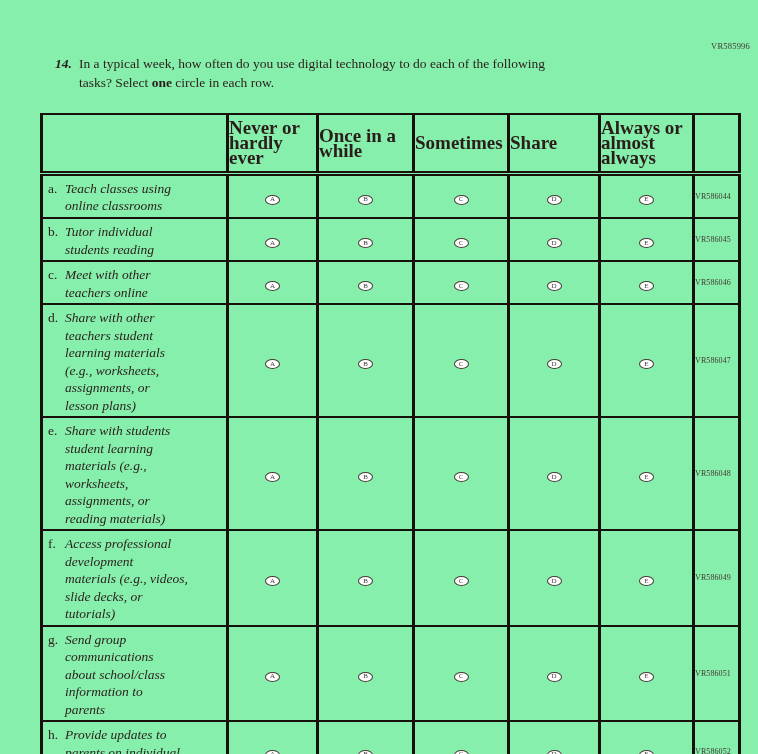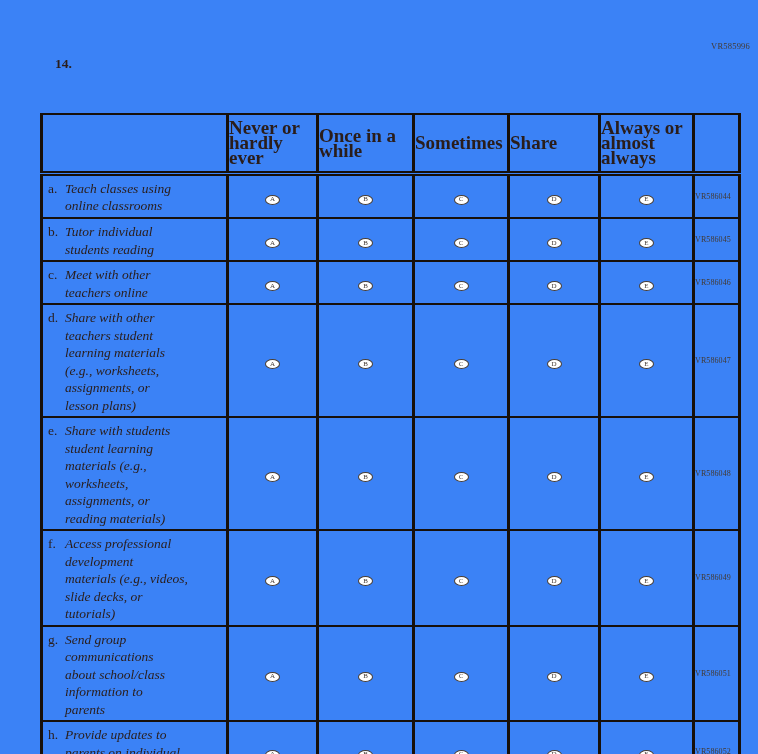--- a/index.html
+++ b/index.html
@@ -1,21 +1,21 @@
 <!DOCTYPE html>
 <html><head>
 <meta charset="utf-8">
 <style>
   * { box-sizing: border-box; }
   html, body { margin: 0; padding: 0; background: #ffffff; }
   .page {
     position: relative;
     width: 758px;
     height: 754px;
-    background: #3b82f6;
+    background: #86efac;
     font-family: "Liberation Serif", serif;
     color: #2a1d1a;
     overflow: hidden;
   }
   .top-code {
     position: absolute;
     top: 41px;
     right: 8px;
     font-size: 8.5px;
     letter-spacing: 0.2px;
@@ -27,20 +27,21 @@
     top: 54px;
     width: 630px;
     display: flex;
     font-size: 13.5px;
     line-height: 19px;
   }
   .qnum {
     font-weight: bold;
     width: 24px;
     flex: none;
+    font-style: italic;
   }
   .qline { white-space: nowrap; }
   .bold { font-weight: bold; }
 
   table.freq {
     position: absolute;
     left: 40px;
     top: 113px;
     border-collapse: collapse;
     table-layout: fixed;
@@ -96,21 +97,22 @@
 </head>
 <body>
 
 <div class="page">
 
   <div class="top-code">VR585996</div>
 
   <div class="question">
     <span class="qnum">14.</span>
     <span class="qtext">
-      <br>
+      <span class="qline">In a typical week, how often do you use digital technology to do each of the following</span><br>
+      <span><span>tasks? Select </span><span class="bold">one</span><span> circle in each row.</span></span>
     </span>
   </div>
 
   <table class="freq">
     <colgroup>
       <col style="width:186px">
         <col style="width:90px">
         <col style="width:96px">
       <col style="width:95px">
         <col style="width:91px">

